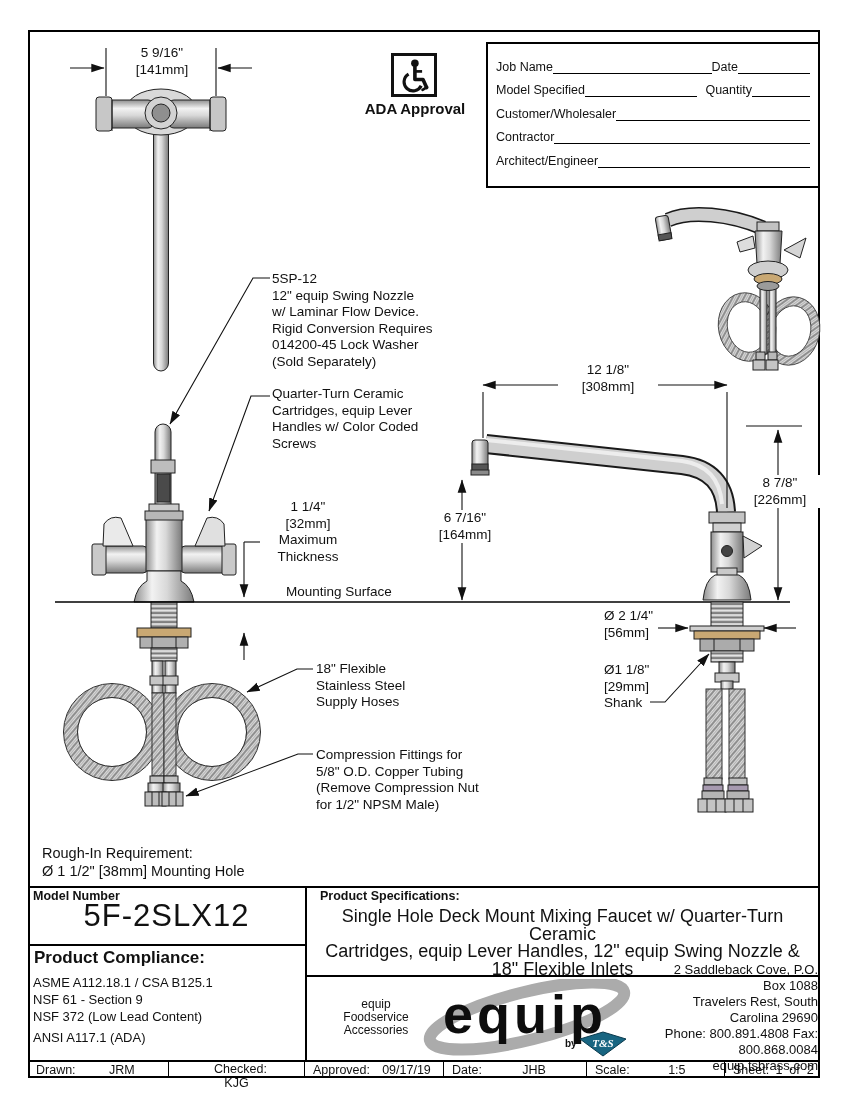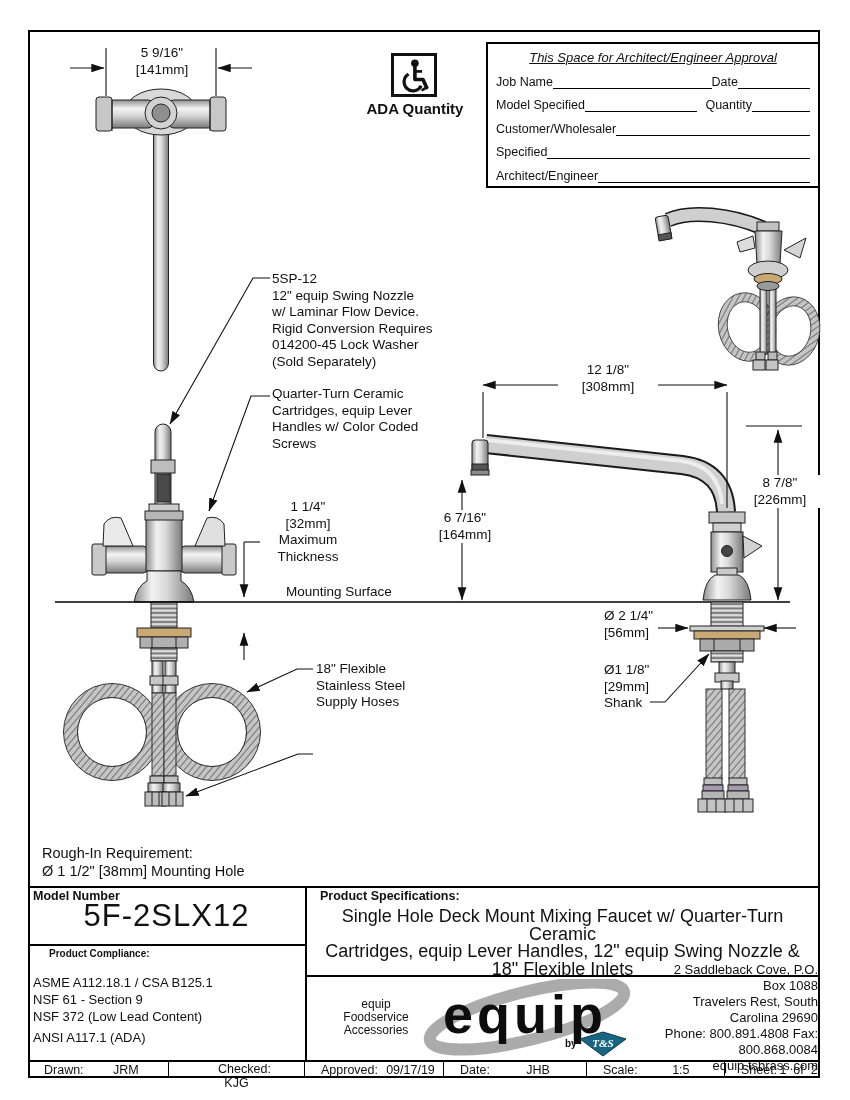--- a/index.html
+++ b/index.html
@@ -39,21 +39,21 @@
   .comp-item{position:absolute;left:5px;font-size:13px;line-height:17px;}
   .logo-cell{position:absolute;left:279px;top:89px;width:511px;height:85px;
              display:flex;align-items:center;}
   .tagline{width:78px;margin-left:30px;text-align:center;font-size:12px;
            line-height:13px;white-space:pre-line;}
   .address{flex:1;text-align:right;font-size:13px;line-height:16px;white-space:pre-line;}
   .footer{position:absolute;left:0;top:174px;width:792px;height:18px;display:flex;
           border-top:2px solid #000;box-sizing:content-box;font-size:12.5px;}
   .fcell{display:flex;align-items:center;border-left:1.5px solid #000;box-sizing:border-box;height:16px;}
   .fcell:first-child{border-left:none;}
-  .fcell .l{padding-left:0;white-space:pre;margin-left:16px;}
+  .fcell .l{padding-left:8px;white-space:pre;}
   .fcell .v{flex:1;text-align:center;white-space:pre;}
 </style>
 </head>
 <body>
 
 <div class="sheet">
   <div class="frame"></div>
 
   <svg class="art" width="850" height="1100" viewBox="0 0 850 1100">
     <defs>
@@ -264,20 +264,24 @@
 Handles w/ Color Coded
 Screws</div>
   <div class="txt" style="left:258px;top:499px;width:100px;text-align:center;">1 1/4"
 [32mm]
 Maximum
 Thickness</div>
   <div class="txt" style="left:286px;top:584px;">Mounting Surface</div>
   <div class="txt" style="left:316px;top:661px;">18" Flexible
 Stainless Steel
 Supply Hoses</div>
+  <div class="txt" style="left:316px;top:747px;">Compression Fittings for
+5/8" O.D. Copper Tubing
+(Remove Compression Nut
+for 1/2" NPSM Male)</div>
   <div class="txt" style="left:42px;top:844px;font-size:14.5px;line-height:18px;">Rough-In Requirement:
 Ø 1 1/2" [38mm] Mounting Hole</div>
   <div class="txt dim" style="left:558px;top:362px;width:96px;">12 1/8"
 [308mm]</div>
   <div class="txt dim" style="left:426px;top:510px;width:74px;">6 7/16"
 [164mm]</div>
   <div class="txt dim" style="left:737px;top:475px;width:82px;">8 7/8"
 [226mm]</div>
   <div class="txt dim" style="left:602px;top:608px;text-align:left;">Ø 2 1/4"
 [56mm]</div>
@@ -287,61 +291,60 @@
 
   <div class="ada-box">
     <svg width="36" height="36" viewBox="0 0 40 40">
       <circle cx="21" cy="7" r="4.2" fill="#111"></circle>
       <path d="M21,11 L21,25 L30,25 L34,34" stroke="#111" stroke-width="4" fill="none" stroke-linejoin="round" stroke-linecap="round"></path>
       <path d="M21,16 L29,16" stroke="#111" stroke-width="3"></path>
       <path d="M14,19 A10,10 0 1 0 28,32" stroke="#111" stroke-width="3.5" fill="none"></path>
       <path d="M34.5,33.5 L29.5,36.5" stroke="#111" stroke-width="3" stroke-linecap="round"></path>
     </svg>
   </div>
-  <div class="ada-label">ADA Quantity</div>
+  <div class="ada-label">ADA Approval</div>
 
   <div class="approval">
-    <div class="title">This Space for Architect/Engineer Approval</div>
     <div class="arow">
       <span class="lbl">Job Name</span>
       <span class="ln"></span>
       <span class="lbl">Date</span>
       <span class="ln fix70"></span>
     </div>
     <div class="arow">
       <span class="lbl">Model Specified</span>
       <span class="ln"></span>
       <span class="gap"></span>
       <span class="lbl">Quantity</span>
       <span class="ln fix55"></span>
     </div>
     <div class="arow">
       <span class="lbl">Customer/Wholesaler</span>
       <span class="ln"></span>
     </div>
     <div class="arow">
-      <span class="lbl">Specified</span>
+      <span class="lbl">Contractor</span>
       <span class="ln"></span>
     </div>
     <div class="arow">
       <span class="lbl">Architect/Engineer</span>
       <span class="ln"></span>
     </div>
   </div>
 
   <div class="tblock">
     <div class="tb-line" style="left:0;top:0;width:792px;height:2px;"></div>
     <div class="tb-line" style="left:277px;top:0;width:2px;height:174px;"></div>
     <div class="tb-line" style="left:0;top:58px;width:277px;height:1.5px;"></div>
     <div class="tb-line" style="left:279px;top:89px;width:513px;height:1.5px;"></div>
 
     <div class="tb-label" style="left:5px;top:3px;">Model Number</div>
     <div class="model-number">5F-2SLX12</div>
 
-    <div class="tb-label" style="left:21px;top:62px;font-size:10px;">Product Compliance:</div>
+    <div class="tb-label" style="left:6px;top:62px;font-size:17px;">Product Compliance:</div>
     <div class="comp-item" style="top:88px;">ASME A112.18.1 / CSA B125.1</div>
     <div class="comp-item" style="top:105px;">NSF 61 - Section 9</div>
     <div class="comp-item" style="top:122px;">NSF 372 (Low Lead Content)</div>
     <div class="comp-item" style="top:143px;">ANSI A117.1 (ADA)</div>
 
     <div class="tb-label" style="left:292px;top:3px;">Product Specifications:</div>
     <div class="specs-text">Single Hole Deck Mount Mixing Faucet w/ Quarter-Turn Ceramic
 Cartridges, equip Lever Handles, 12" equip Swing Nozzle &amp;
 18" Flexible Inlets</div>
 

